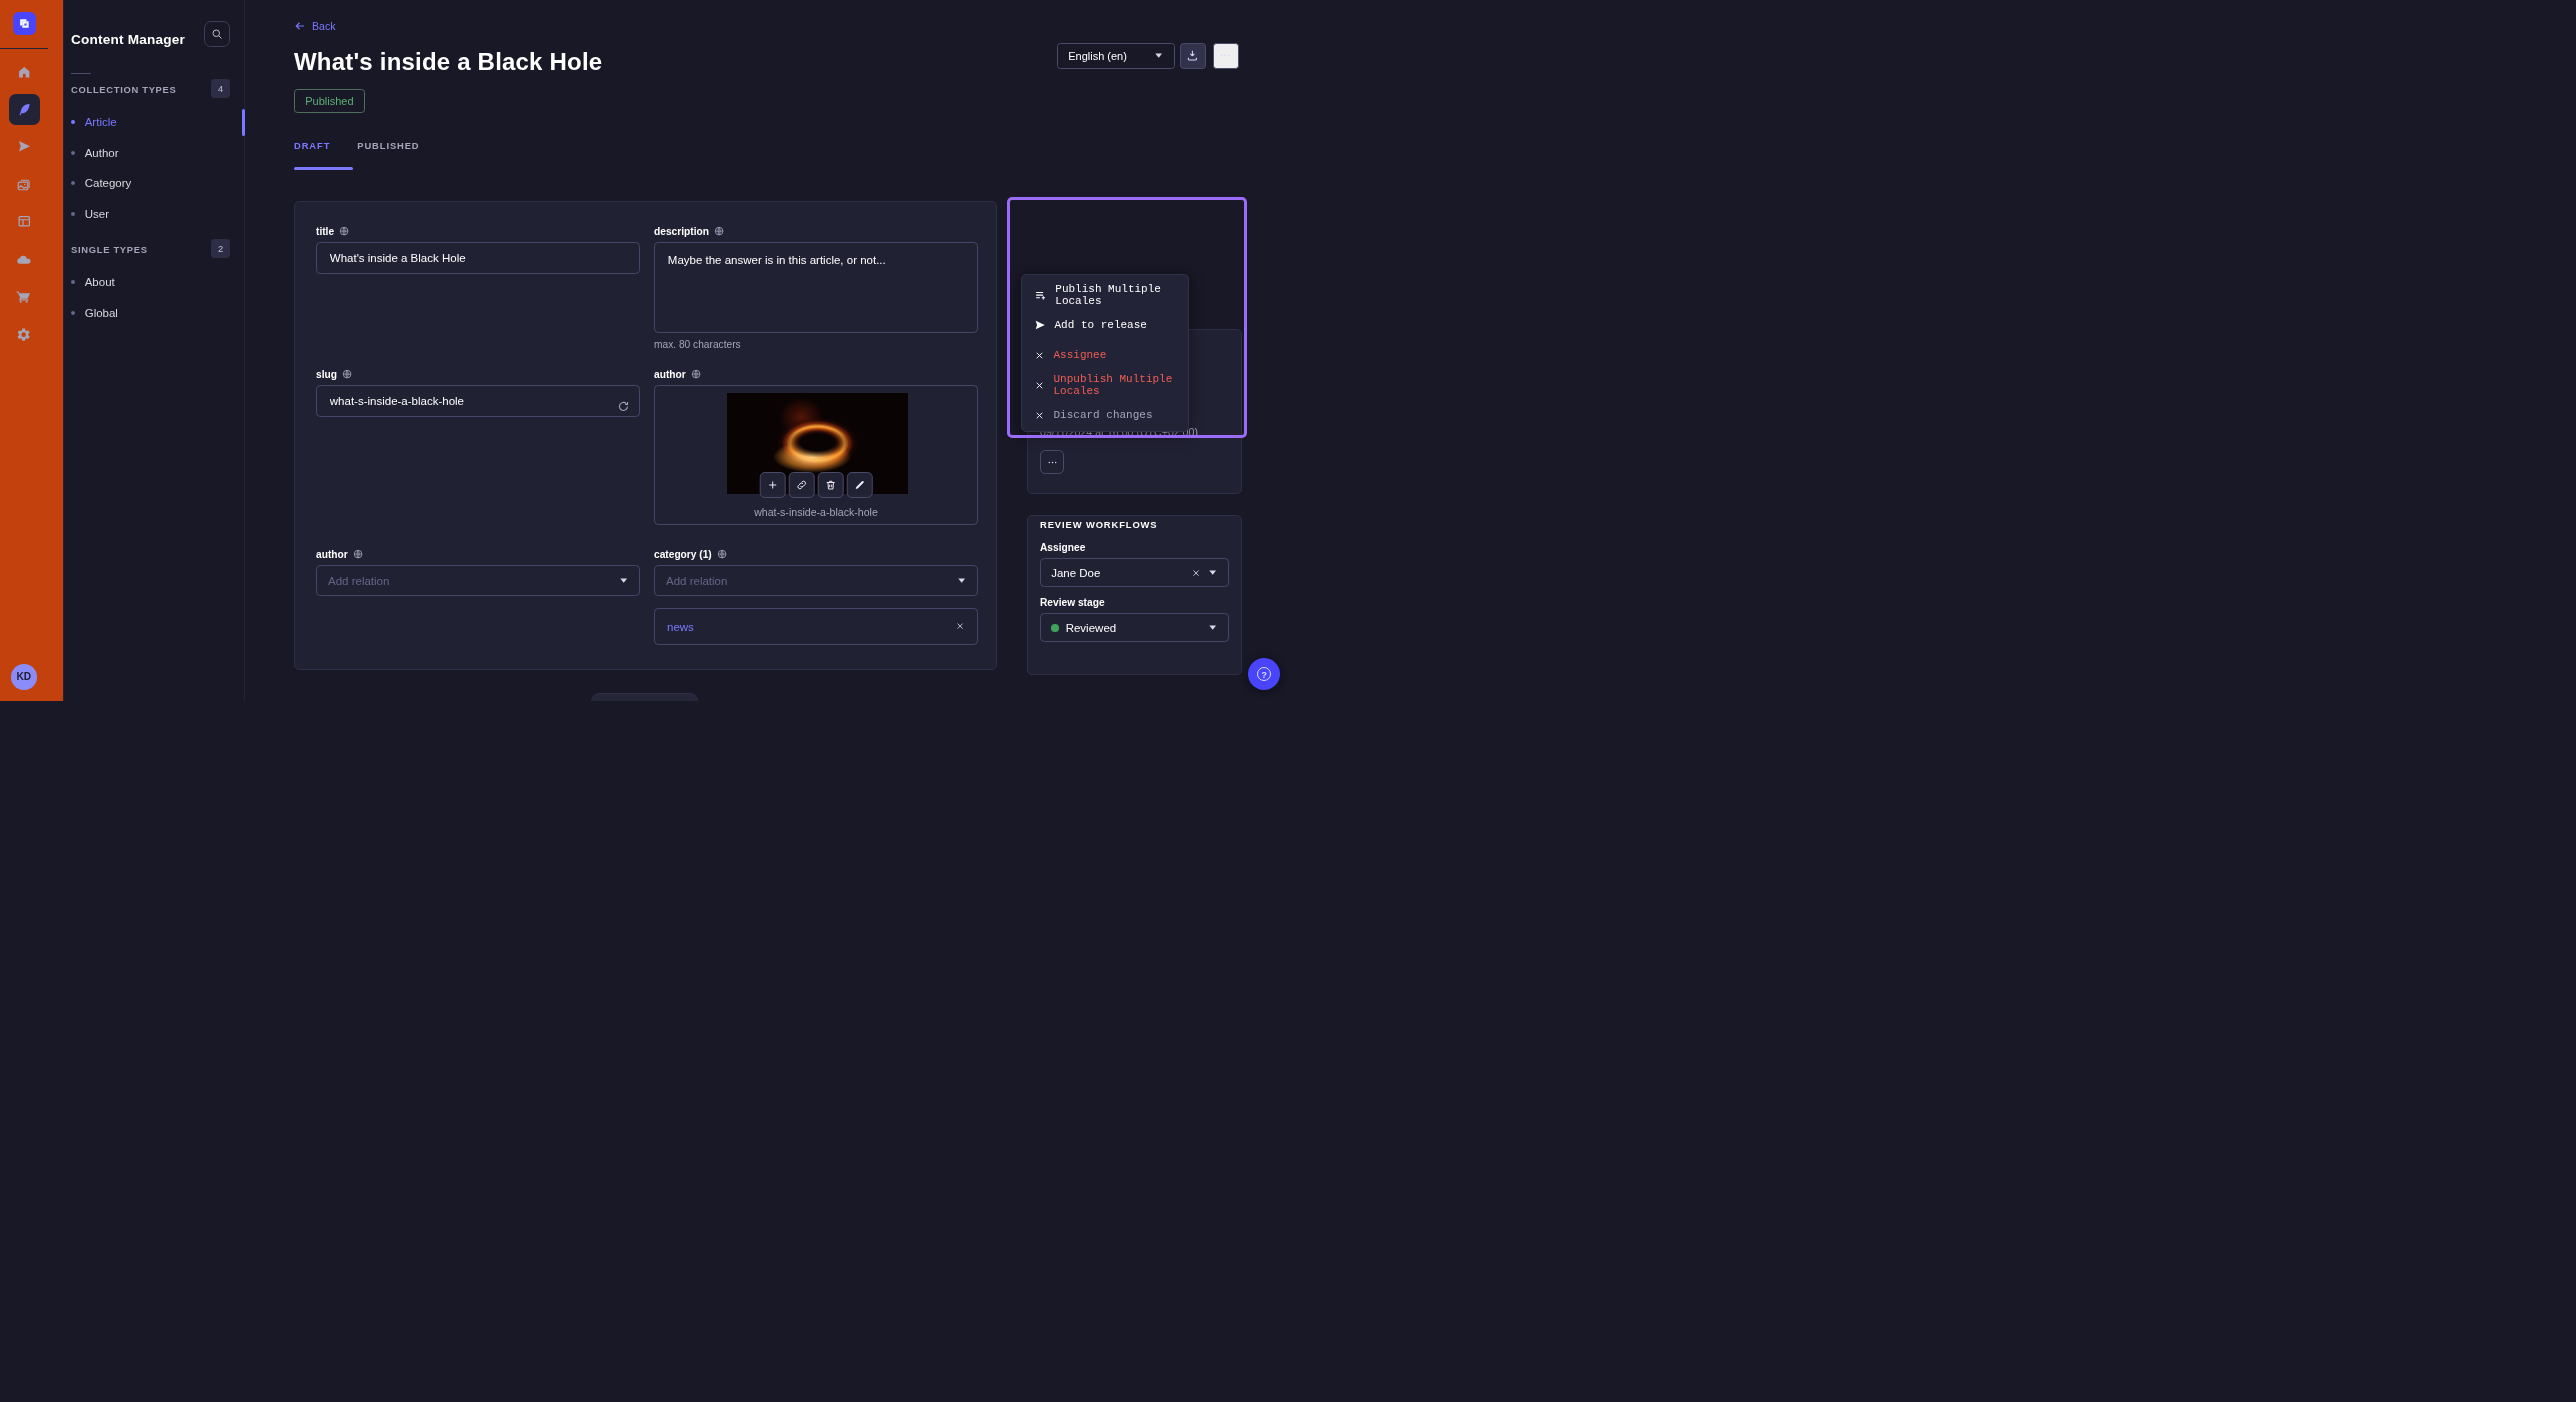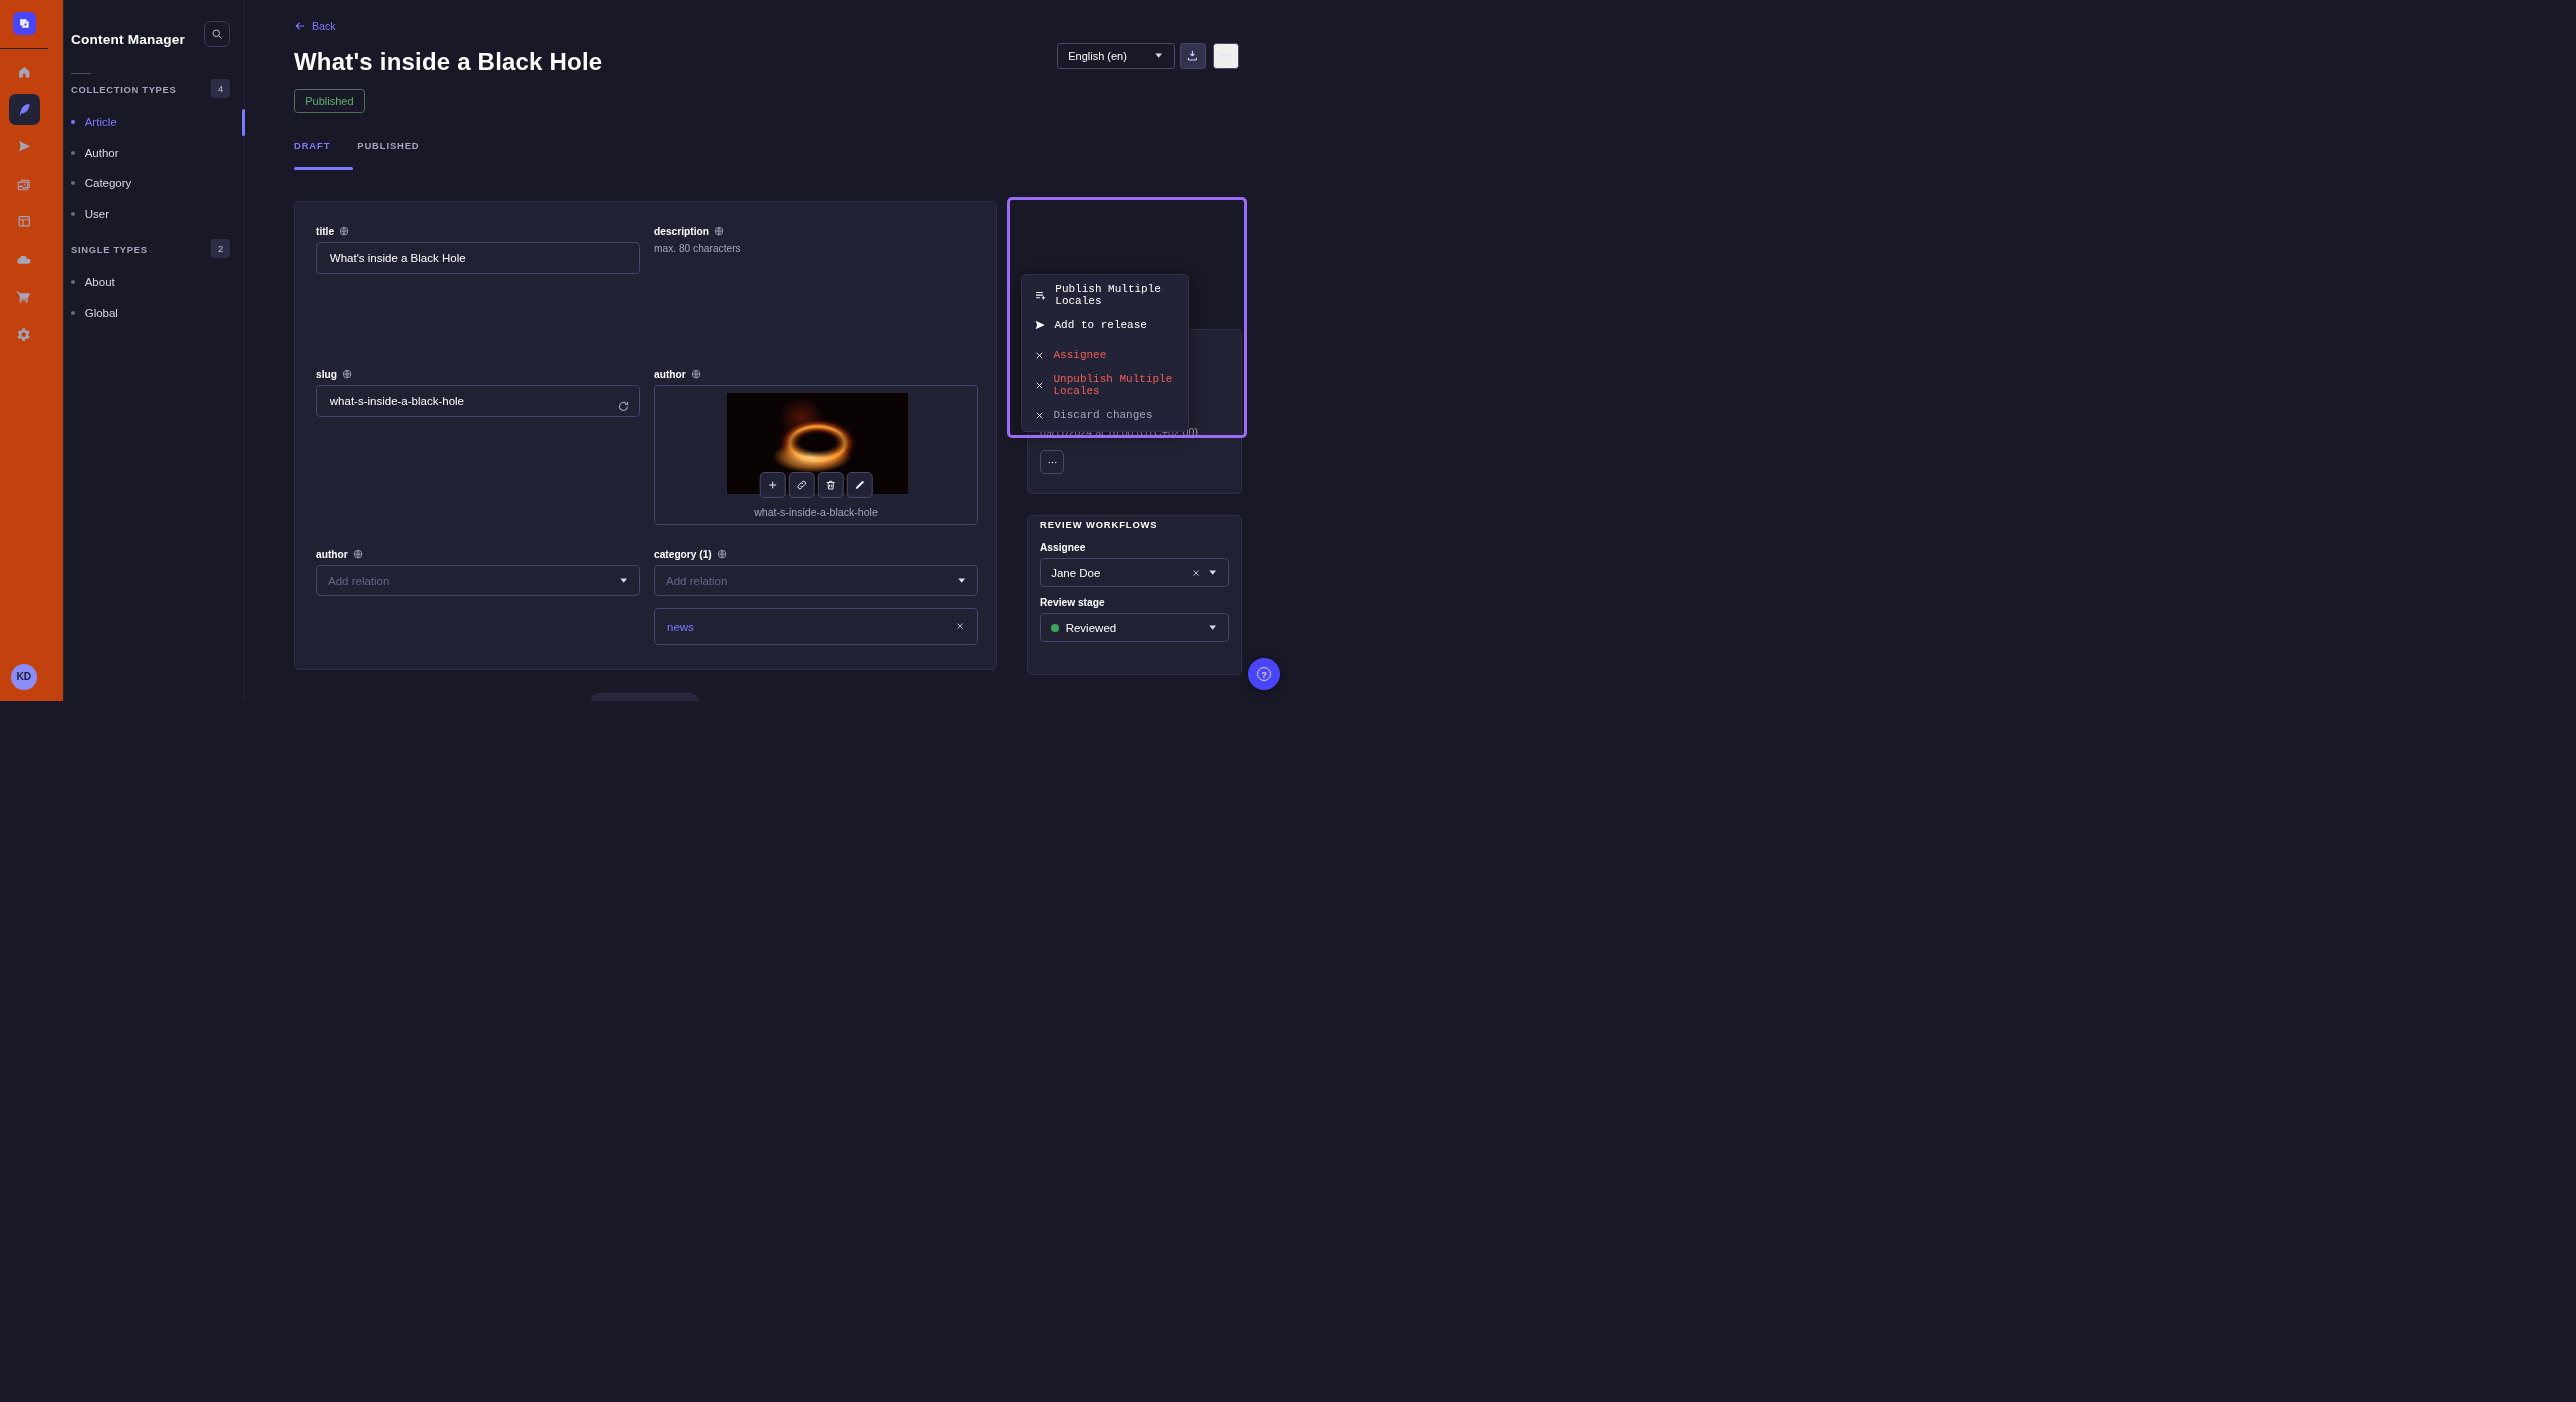--- a/index.html
+++ b/index.html
@@ -268,20 +268,21 @@
     <div class="field" style="left:359px; top:24px; width:324px">
       <div class="f-label">
         <span>description</span>
         <span class="globe">
             <svg width="10.2" height="10.2" viewBox="0 0 24 24" fill="none" stroke="currentColor" stroke-width="2">
               <circle cx="12" cy="12" r="9"></circle>
               <path d="M3 12h18M12 3c3.2 3.6 3.2 14.4 0 18M12 3c-3.2 3.6-3.2 14.4 0 18"></path>
             </svg>
           </span>
       </div>
+      <div class="textarea">Maybe the answer is in this article, or not...</div>
       <div class="helper">max. 80 characters</div>
     </div>
 
     <div class="field" style="left:21px; top:167px; width:324px">
       <div class="f-label">
         <span>slug</span>
         <span class="globe">
             <svg width="10.2" height="10.2" viewBox="0 0 24 24" fill="none" stroke="currentColor" stroke-width="2">
               <circle cx="12" cy="12" r="9"></circle>
               <path d="M3 12h18M12 3c3.2 3.6 3.2 14.4 0 18M12 3c-3.2 3.6-3.2 14.4 0 18"></path>

